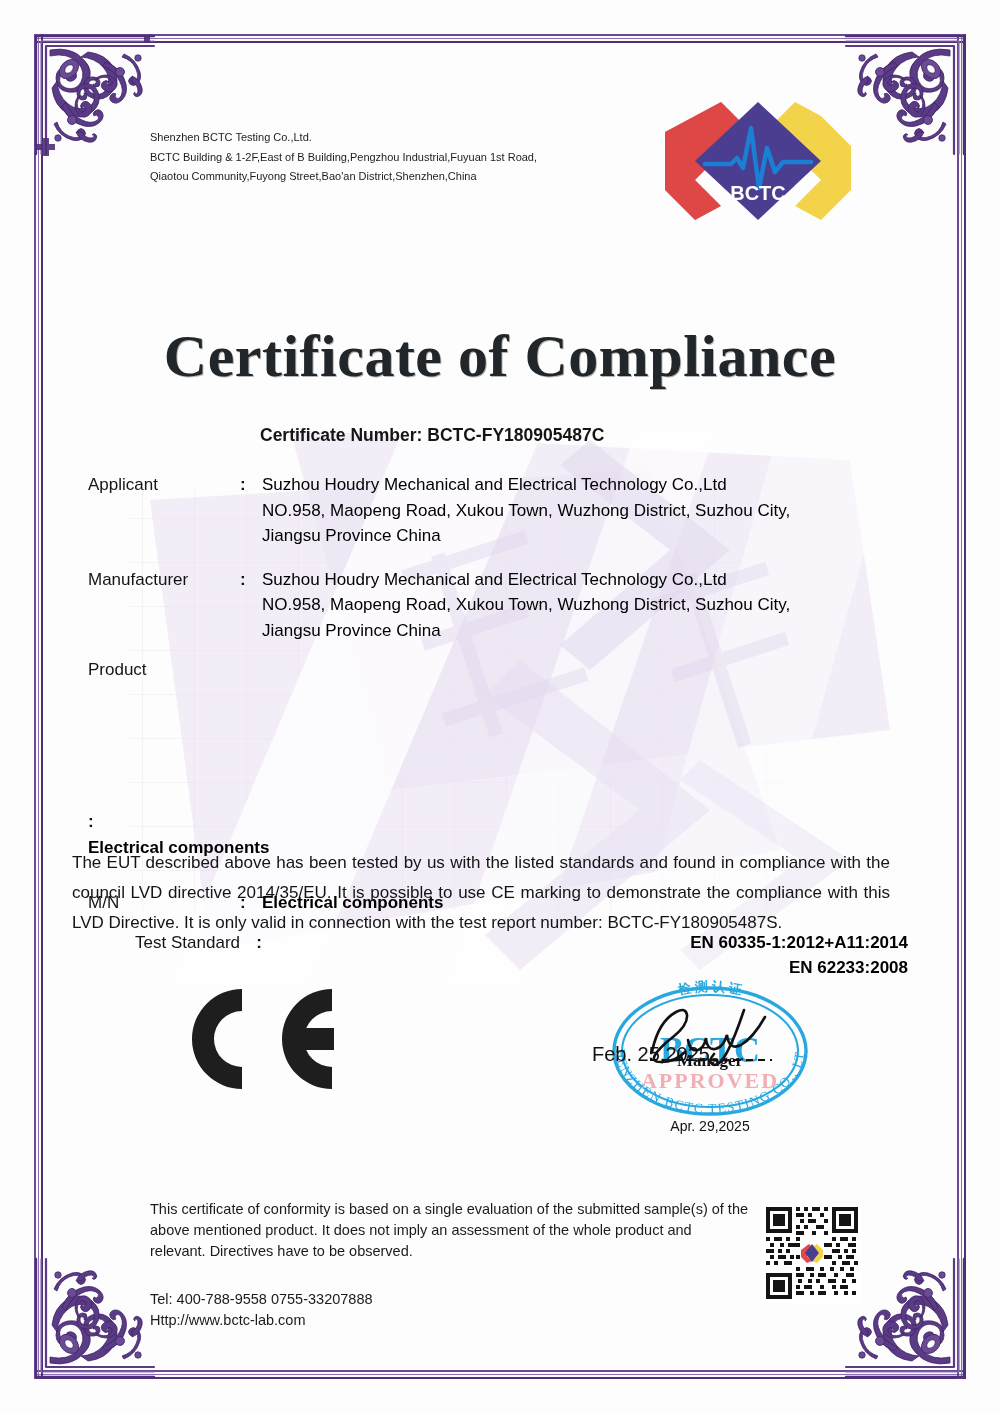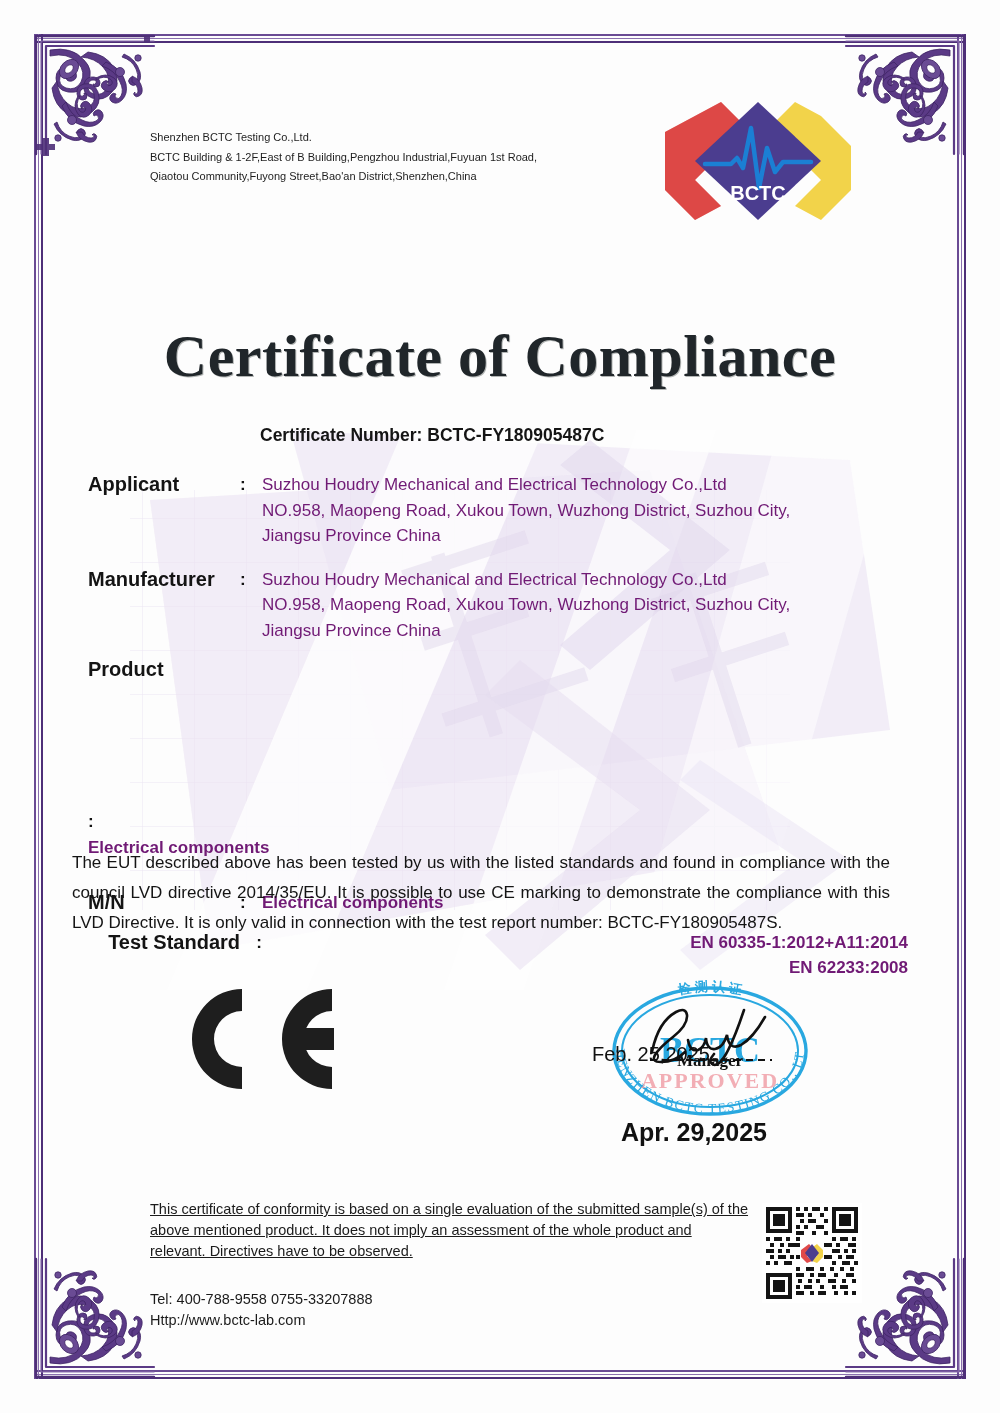--- a/index.html
+++ b/index.html
@@ -148,38 +148,38 @@
   }
   .field-row {
     position: relative;
     display: flex;
     align-items: flex-start;
     margin-bottom: 20px;
   }
   .field-label {
     width: 152px;
     flex: 0 0 152px;
-    font-size: 20px;
-    font-weight: bold;
+    font-size: 17px;
+    font-weight: normal;
     color: #141414;
     line-height: 25.5px;
   }
   .field-colon {
     width: 22px;
     flex: 0 0 22px;
     font-size: 17px;
     font-weight: bold;
     line-height: 25.5px;
     color: #141414;
   }
   .field-value {
     flex: 1;
     font-size: 17px;
     line-height: 25.5px;
-    color: #701a75;
+    color: #000000;
   }
   .field-value.bold { font-weight: bold; }
   .field-value .v-line { display: block; white-space: nowrap; }
 
   .row-applicant    { margin-bottom: 18px; }
   .row-manufacturer { margin-bottom: 14px; }
   .row-product      { margin-bottom: 30px; flex-direction: column; }
   .row-mn           { margin-bottom: 14px; }
   .row-standard     { margin-bottom: 0; text-align: right; }
 
@@ -231,40 +231,39 @@
     position: absolute;
     left: 592px;
     top: 1043px;
     width: 236px;
     font-size: 20px;
     font-weight: normal;
     color: #111;
   }
   .issue-date {
     position: absolute;
-    left: 576px;
+    left: 592px;
     top: 1118px;
     width: 236px;
     text-align: center;
-    font-size: 25px;
-    font-weight: bold;
+    font-size: 14px;
+    font-weight: normal;
     color: #111;
   }
   .footer {
     position: absolute;
     left: 150px;
     top: 1199px;
     width: 600px;
   }
   .footer-note {
     font-size: 14.5px;
     line-height: 21px;
     color: #1b1b1b;
     text-align: left;
-    text-decoration: underline;
   }
   .footer-contact {
     margin-top: 27px;
     font-size: 14.5px;
     line-height: 21px;
     color: #1b1b1b;
   }
   .footer-contact div { white-space: nowrap; }
 
   .qr {

